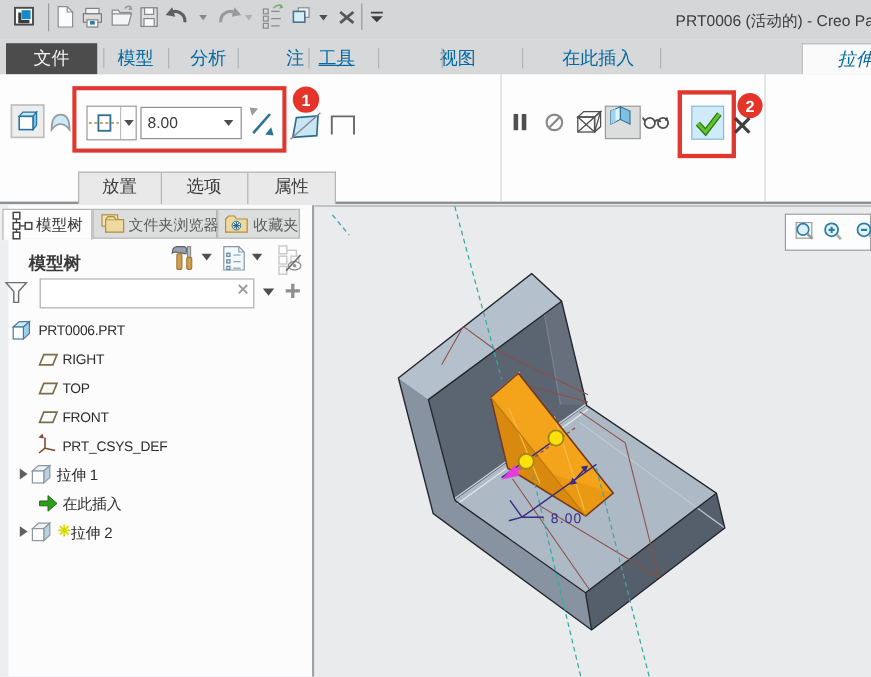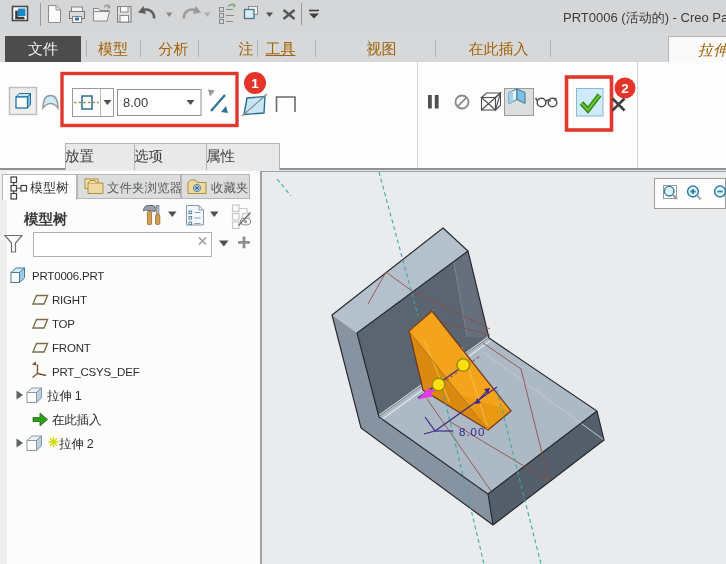--- a/index.html
+++ b/index.html
@@ -2,28 +2,28 @@
 <html><head>
 <meta charset="utf-8">
 <style>
   * { margin:0; padding:0; box-sizing:border-box; }
   html,body { width:726px; height:564px; overflow:hidden; }
   body { font-family:"Liberation Sans", sans-serif; position:relative; background:#e9ebed; }
   .abs { position:absolute; }
   #titlebar { left:0; top:0; width:726px; height:33px; background:#d5d6d7; }
   #title-text { left:563px; top:9px; font-size:13px; color:#3c3c3c; white-space:nowrap; }
   #tabrow { left:0; top:33px; width:726px; height:29px; background:#d7d8d9; }
-  .rtab { position:absolute; top:36px; height:26px; line-height:26px; text-align:center; font-size:15px; color:#a16207; }
+  .rtab { position:absolute; top:36px; height:26px; line-height:26px; text-align:center; font-size:15px; color:#0369a1; }
   .rtab-sep { position:absolute; top:40px; height:17px; width:1px; background:#b2b3b4; }
   #tab-file { left:5px; width:76px; background:#4c4c4c; color:#f2f2f2; }
   #tab-ext { left:668px; width:78px; background:#fafafa; font-style:italic; border:1px solid #b5b5b5; border-bottom:none; }
   #ribbon { left:0; top:62px; width:726px; height:108px; background:#fdfdfd; border-bottom:2px solid #8e9091; }
   .vsep { position:absolute; top:0; width:1px; height:106px; background:#d4d5d6; }
   #dtabs { left:65px; top:143px; width:215px; height:27px; background:#e9e9e9; border:1px solid #b4b4b4; border-bottom:none; }
-  .dtab { position:absolute; top:144px; height:28px; line-height:25px; text-align:left; font-size:14.5px; color:#3d3d3d; }
+  .dtab { position:absolute; top:144px; height:28px; line-height:25px; text-align:center; font-size:14.5px; color:#3d3d3d; }
   .dtab-sep { position:absolute; top:144px; width:1px; height:26px; background:#b4b4b4; }
   #panel { left:0; top:171px; width:262px; height:393px; background:#fcfcfd; border-right:2px solid #9fa2a5; }
   #panel-gutter { left:0; top:171px; width:7px; height:393px; background:#eceef0; }
   #viewport { left:262px; top:171px; width:464px; height:393px; background:#e9ebed; overflow:hidden; }
   #scene { position:absolute; left:-262px; top:-171px; }
   #zoombox { left:654px; top:178px; width:72px; height:31px; background:#fdfdfd; border:1px solid #9b9b9b; }
 </style>
 </head>
 <body>
 

